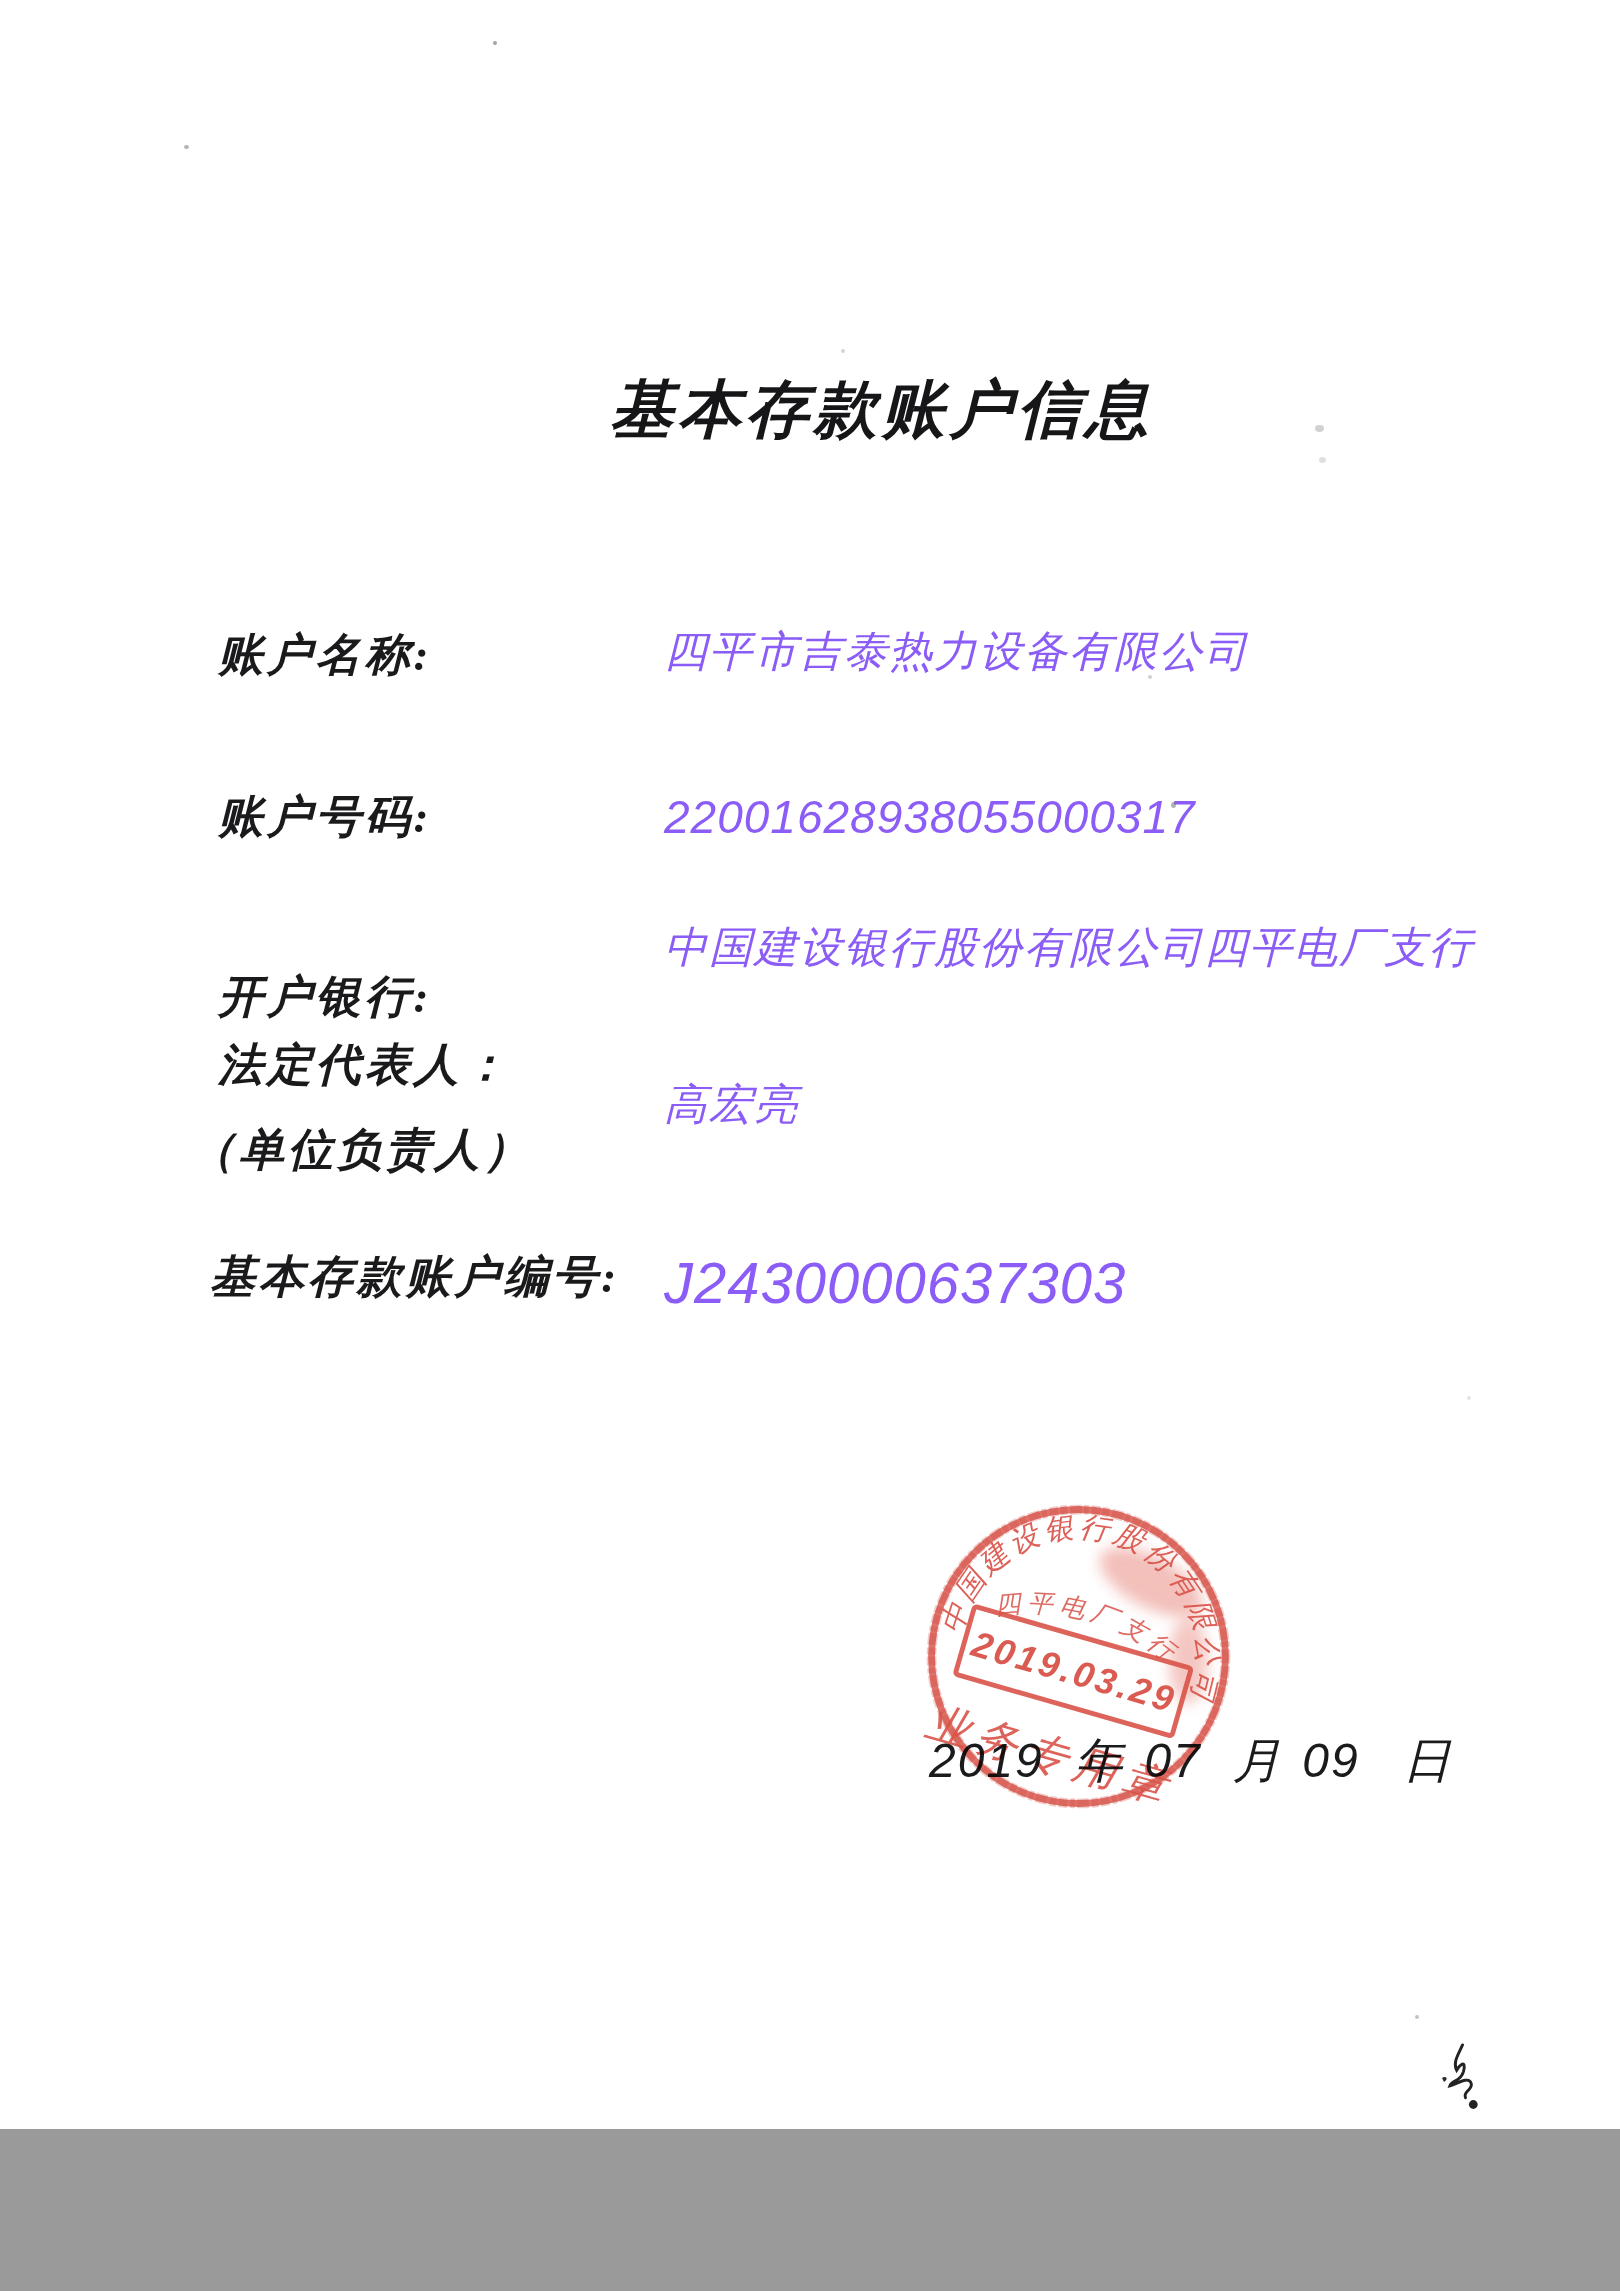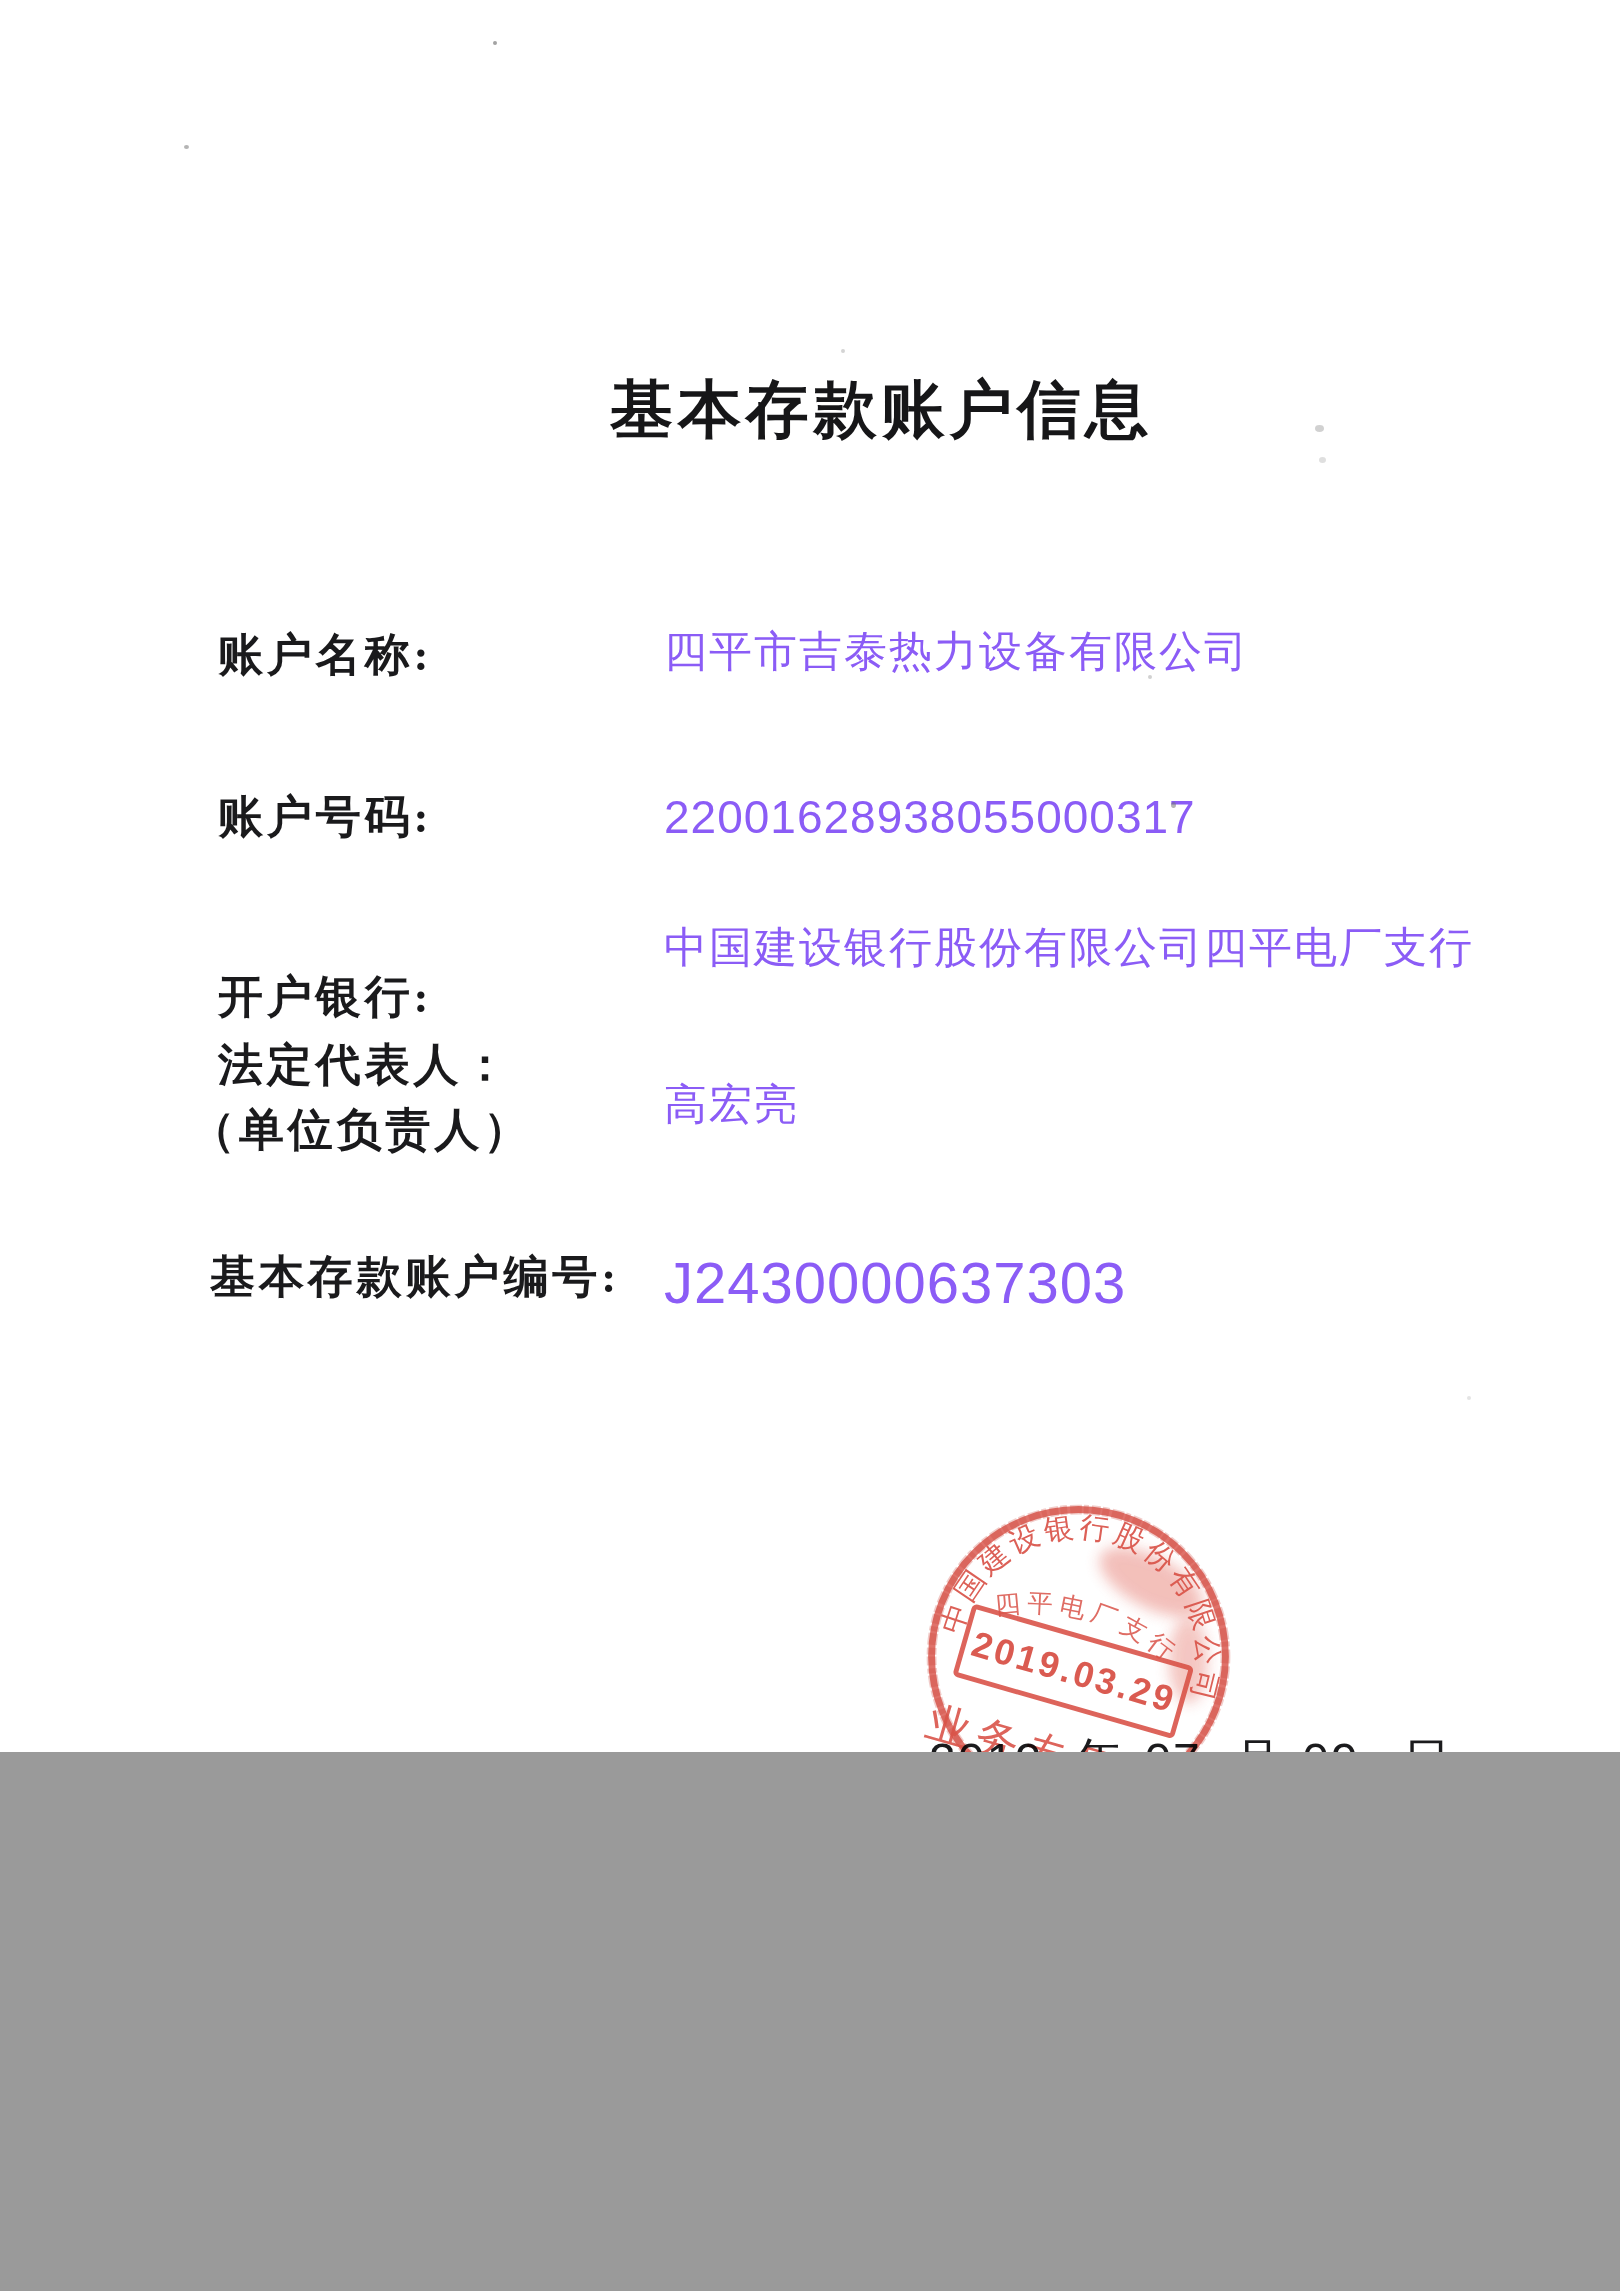--- a/index.html
+++ b/index.html
@@ -1,36 +1,37 @@
 <!DOCTYPE html>
 <html><head>
 <meta charset="utf-8">
 <style>
   html,body{margin:0;padding:0;background:#9a9a9a;}
   .page{
     position:relative;
-    width:1620px;height:1752px;
+    width:1620px;height:2129px;
     background:#ffffff;
     overflow:hidden;
     font-family:"Liberation Serif","DejaVu Serif",serif;
     color:#1c1c1e;
+    font-style:italic;
   }
   .cjk{font-family:"Liberation Serif","DejaVu Serif",serif;}
   .num{font-family:"Liberation Sans","DejaVu Sans",sans-serif;}
   .doc-title{
     position:absolute;left:610px;top:367px;
     font-size:63px;font-weight:700;letter-spacing:4.9px;
     color:#161618;white-space:nowrap;
   }
   .field-label{
     position:absolute;left:218px;
     font-size:45px;font-weight:700;letter-spacing:3.9px;
     color:#1a1a1c;white-space:nowrap;text-align:right;
   }
-  .field-label.sub{left:190px;font-weight:700;}
+  .field-label.sub{left:190px;font-weight:700;margin-top:20px;}
   .field-value{
     position:absolute;left:664px;
     font-size:43px;font-weight:400;letter-spacing:2px;
     color:#8b5cf6;white-space:nowrap;
   }
   .field-value.num{font-size:46px;letter-spacing:1px;font-weight:400;}
   .date-line{
     position:absolute;left:929px;top:1729px;
     font-size:48px;color:#1b1b1d;white-space:nowrap;z-index:1;
   }

